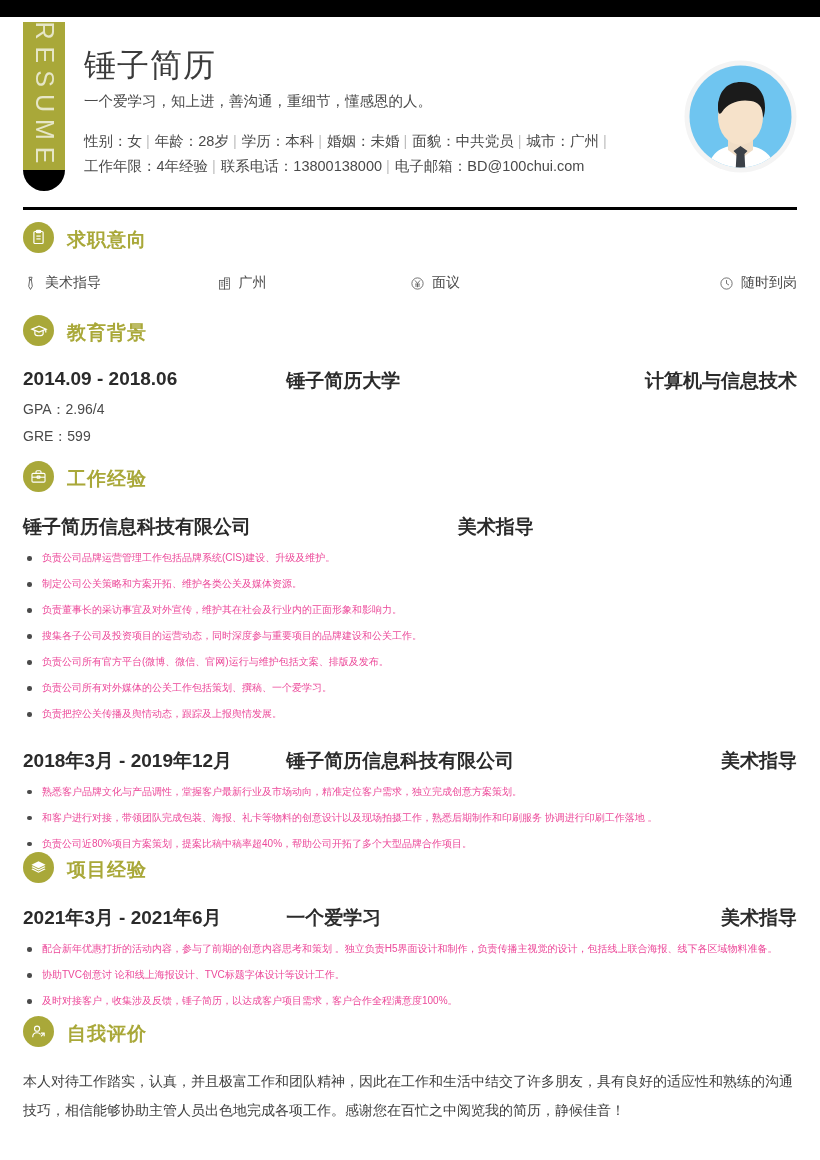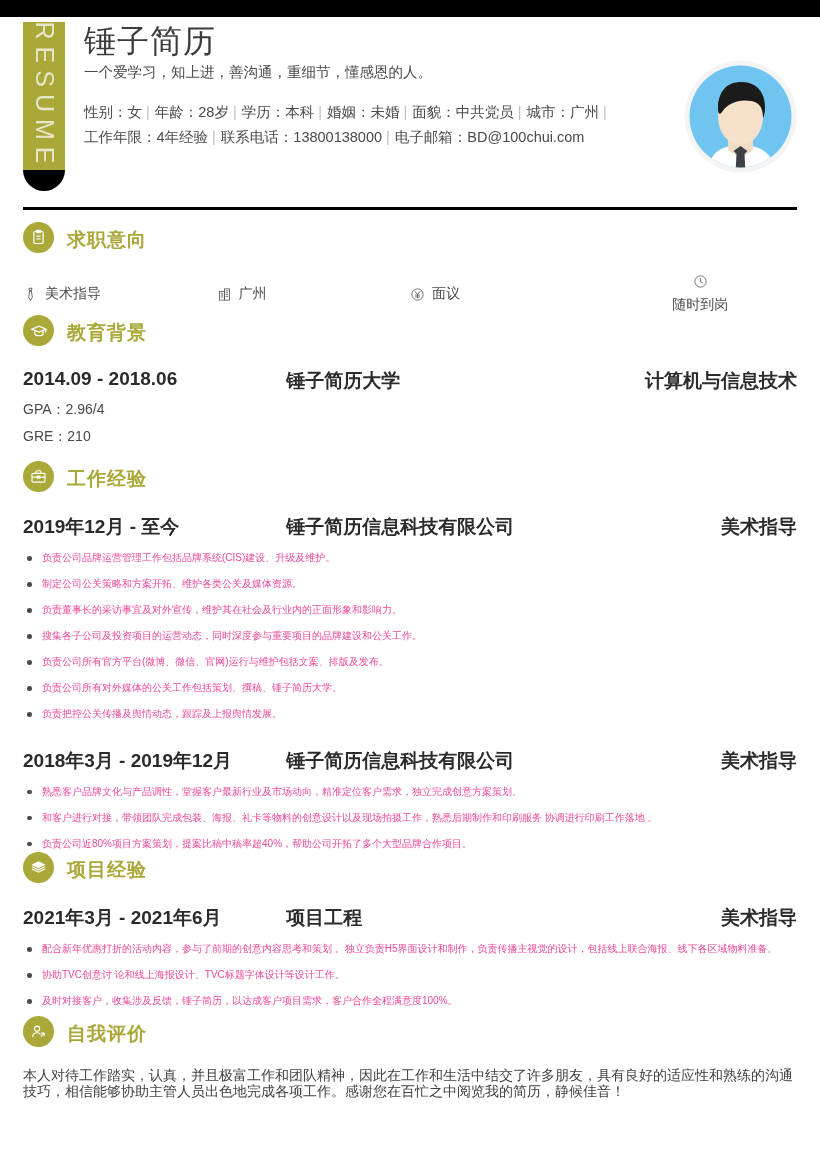--- a/index.html
+++ b/index.html
@@ -66,32 +66,33 @@
   .header-rule {
     position: absolute;
     top: 190px; left: 23px;
     width: 774px;
     height: 3px;
     background: #000000;
   }
 
   .hdr-text {
     position: absolute;
-    top: 4px;
+    top: 28px;
     left: 84px;
     width: 560px;
   }
   .hdr-name {
     font-size: 32px;
     font-weight: 400;
     color: #3b3b3b;
     line-height: 40px;
     letter-spacing: 1px;
   }
   .hdr-tagline {
+    margin-top: 5px;
     font-size: 14.5px;
     color: #4a4a4a;
     line-height: 22px;
   }
   .hdr-info {
     margin-top: 17px;
     font-size: 14.5px;
     color: #4a4a4a;
     line-height: 25px;
   }
@@ -140,21 +141,21 @@
     margin-top: 21px;
     font-size: 14px;
     color: #4a4a4a;
   }
   .intent-item {
     display: flex;
     align-items: center;
     gap: 7px;
     width: 25%;
   }
-  .intent-item.last { justify-content: flex-end; width: 25%; flex-direction: column; }
+  .intent-item.last { justify-content: flex-end; width: 25%; }
 
   
   .entry-row {
     display: flex;
     font-size: 19px;
     font-weight: bold;
     color: #2b2b2b;
     margin-top: 22px;
   }
   .entry-row .c1 { width: 34%; }
@@ -183,21 +184,21 @@
     left: 4px; top: 9px;
     width: 4.5px; height: 4.5px;
     border-radius: 50%;
     background: #4a4a4a;
   }
 
   .para {
     margin-top: 20px;
     font-size: 14px;
     color: #3f3f3f;
-    line-height: 16px;
+    line-height: 29px;
   }
 </style>
 </head>
 <body>
 
 <div class="page">
 
   <div class="topbar"></div>
 
   <div class="header">
@@ -303,48 +304,47 @@
       </div>
       <div class="sec-title">教育背景</div>
     </div>
 
     <div class="entry-row">
       <div class="c1">2014.09 - 2018.06</div>
       <div class="c2">锤子简历大学</div>
       <div class="c3">计算机与信息技术</div>
     </div>
     <div class="subline">GPA：2.96/4</div>
-    <div class="subline">GRE：210</div>
+    <div class="subline">GRE：599</div>
   </div>
 
   <div class="section" style="top:461px;">
     <div class="section-head">
       <div class="sec-icon">
         <svg viewBox="0 0 24 24" width="17" height="17" fill="none" stroke="#ffffff" stroke-width="1.6">
           <rect x="2.8" y="7.5" width="18.4" height="12.5" rx="1.6"></rect>
           <path d="M8.5 7.5 V5.4 c0 -.9 .7 -1.6 1.6 -1.6 h3.8 c.9 0 1.6 .7 1.6 1.6 V7.5"></path>
           <line x1="2.8" y1="13" x2="21.2" y2="13"></line>
           <rect x="10" y="11.5" width="4" height="3" rx=".6"></rect>
         </svg>
       </div>
       <div class="sec-title">工作经验</div>
     </div>
 
     <div class="entry-row">
-      <div class="c1">2019年12月 - 至今</div>
       <div class="c2">锤子简历信息科技有限公司</div>
       <div class="c3">美术指导</div>
     </div>
     <ul class="bullets" id="work0-bullets">
         <li>负责公司品牌运营管理工作包括品牌系统(CIS)建设、升级及维护。</li>
         <li>制定公司公关策略和方案开拓、维护各类公关及媒体资源。</li>
         <li>负责董事长的采访事宜及对外宣传，维护其在社会及行业内的正面形象和影响力。</li>
         <li>搜集各子公司及投资项目的运营动态，同时深度参与重要项目的品牌建设和公关工作。</li>
         <li>负责公司所有官方平台(微博、微信、官网)运行与维护包括文案、排版及发布。</li>
-        <li>负责公司所有对外媒体的公关工作包括策划、撰稿、锤子简历大学。</li>
+        <li>负责公司所有对外媒体的公关工作包括策划、撰稿、一个爱学习。</li>
         <li>负责把控公关传播及舆情动态，跟踪及上报舆情发展。</li>
       </ul>
 
     <div class="entry-row">
       <div class="c1">2018年3月 - 2019年12月</div>
       <div class="c2">锤子简历信息科技有限公司</div>
       <div class="c3">美术指导</div>
     </div>
     <ul class="bullets" id="work1-bullets">
         <li>熟悉客户品牌文化与产品调性，堂握客户最新行业及市场动向，精准定位客户需求，独立完成创意方案策划。</li>
@@ -360,21 +360,21 @@
           <path d="M12 3 L22 8 L12 13 L2 8 Z"></path>
           <path d="M12 14.4 L20.2 10.3 L22 11.2 L12 16.2 L2 11.2 L3.8 10.3 Z"></path>
           <path d="M12 17.6 L20.2 13.5 L22 14.4 L12 19.4 L2 14.4 L3.8 13.5 Z"></path>
         </svg>
       </div>
       <div class="sec-title">项目经验</div>
     </div>
 
     <div class="entry-row">
       <div class="c1">2021年3月 - 2021年6月</div>
-      <div class="c2">项目工程</div>
+      <div class="c2">一个爱学习</div>
       <div class="c3">美术指导</div>
     </div>
     <ul class="bullets" id="proj0-bullets">
         <li>配合新年优惠打折的活动内容，参与了前期的创意内容思考和策划 。独立负责H5界面设计和制作，负责传播主视觉的设计，包括线上联合海报、线下各区域物料准备。</li>
         <li>协助TVC创意讨 论和线上海报设计、TVC标题字体设计等设计工作。</li>
         <li>及时对接客户，收集涉及反馈，锤子简历，以达成客户项目需求，客户合作全程满意度100%。</li>
       </ul>
   </div>
 
   <div class="section" style="top:1008px;margin-top:8px;">

